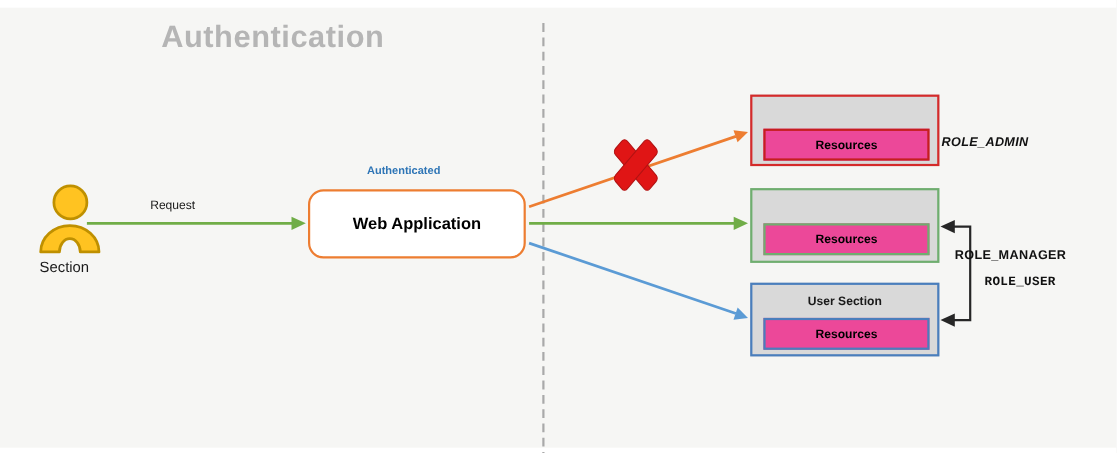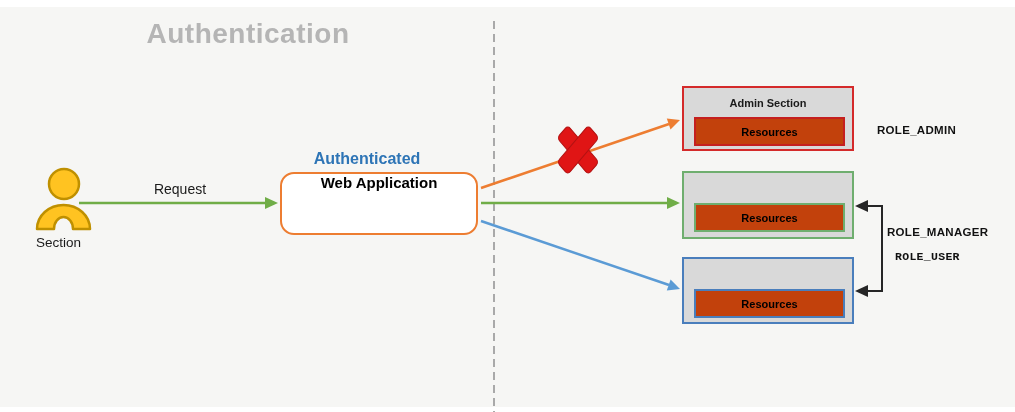--- a/index.html
+++ b/index.html
@@ -15,39 +15,39 @@
   html,body{margin:0;padding:0;}
   body{font-family:"Liberation Sans","DejaVu Sans",sans-serif;background:#fff;}
   .canvas{position:relative;width:1015px;height:412px;background:var(--canvas-bg);overflow:hidden;}
   .canvas::before,.canvas::after{content:"";position:absolute;left:0;right:0;height:7px;background:var(--strip);}
   .canvas::before{top:0;} .canvas::after{bottom:0;height:5px;}
   .overlay{position:absolute;left:0;top:0;z-index:1;}
   .txt{position:absolute;z-index:2;color:var(--ink);}
   .title{font-size:28px;font-weight:700;color:var(--title-gray);text-align:center;letter-spacing:.5px;}
   .title.left{left:98px;top:18px;width:300px;}
   .title.right{left:597px;top:18px;width:300px;}
-  .request-label{left:144px;top:181px;width:72px;text-align:center;font-size:14px;}
+  .request-label{left:121px;top:181px;width:72px;text-align:center;font-size:11px;}
   .actor-label{left:36px;top:235px;font-size:13.5px;}
-  .authenticated{left:307px;top:150px;width:120px;text-align:center;font-size:16px;font-weight:700;color:var(--auth-blue);}
+  .authenticated{left:307px;top:150px;width:120px;text-align:center;font-size:10px;font-weight:700;color:var(--auth-blue);}
   .webapp{position:absolute;z-index:2;left:280px;top:172px;width:198px;height:63px;background:#fff;
-          border:2px solid var(--orange);border-radius:14px;display:flex;align-items:flex-start;justify-content:center;
+          border:2px solid var(--orange);border-radius:14px;display:flex;align-items:center;justify-content:center;
           font-size:15px;font-weight:700;color:#000;box-sizing:border-box;}
   .section{position:absolute;z-index:2;left:682px;width:172px;background:var(--section-bg);box-sizing:border-box;}
   .section .sec-title{text-align:center;font-size:11px;font-weight:700;color:#1a1a1a;padding-top:9px;}
-  .section .resources{position:absolute;left:10px;width:151px;height:29px;background:#c2410c;box-sizing:border-box;
+  .section .resources{position:absolute;left:10px;width:151px;height:29px;background:#ec4899;box-sizing:border-box;
           display:flex;align-items:center;justify-content:center;font-size:11px;font-weight:700;color:#000;}
   .section.admin{top:86px;height:65px;border:2px solid var(--admin-red);}
   .section.admin .resources{top:29px;border:2px solid #c51f1f;}
   .section.managersec{top:171px;height:68px;border:2px solid var(--manager-green);}
   .section.managersec .resources{top:30px;border:2px solid var(--manager-green);}
   .section.usersec{top:257px;height:67px;border:2px solid var(--user-blue);}
   .section.usersec .resources{top:30px;border:2px solid var(--user-blue);}
   .role{position:absolute;z-index:2;font-size:11.5px;font-weight:700;color:#111;letter-spacing:.3px;}
-  .role.admin{left:877px;top:124px;}
-  .role.manager{left:887px;top:226px;}
+  .role.admin{left:856px;top:124px;font-style:italic;}
+  .role.manager{left:868px;top:226px;}
   .role.user{left:895px;top:250px;font-family:Liberation Mono, monospace;}
   
   .divider-line{stroke:var(--divider);stroke-width:2;stroke-dasharray:8 5;}
   .arrow-green{stroke:var(--green);stroke-width:2.5;}
   .head-green{fill:var(--green);}
   .arrow-orange{stroke:var(--orange);stroke-width:2.5;}
   .head-orange{fill:var(--orange);}
   .arrow-blue{stroke:var(--blue);stroke-width:2.5;}
   .head-blue{fill:var(--blue);}
   .connector-line{stroke:var(--connector);stroke-width:2;fill:none;}
@@ -105,33 +105,33 @@
 
   <div class="txt actor-label">Section</div>
   <div class="txt request-label">Request</div>
 
   <div class="txt authenticated">Authenticated</div>
   <div class="webapp">
     <span>Web Application</span>
   </div>
 
   <div class="section admin">
-    <div class="sec-title">Admin Section</div>
     <div class="resources">
       <span>Resources</span>
     </div>
   </div>
 
   <div class="section managersec">
     <div class="resources">
       <span>Resources</span>
     </div>
   </div>
 
   <div class="section usersec">
+    <div class="sec-title">User Section</div>
     <div class="resources">
       <span>Resources</span>
     </div>
   </div>
 
   <div class="role admin">ROLE_ADMIN</div>
   <div class="role manager">ROLE_MANAGER</div>
   <div class="role user">ROLE_USER</div>
 
 </div>

